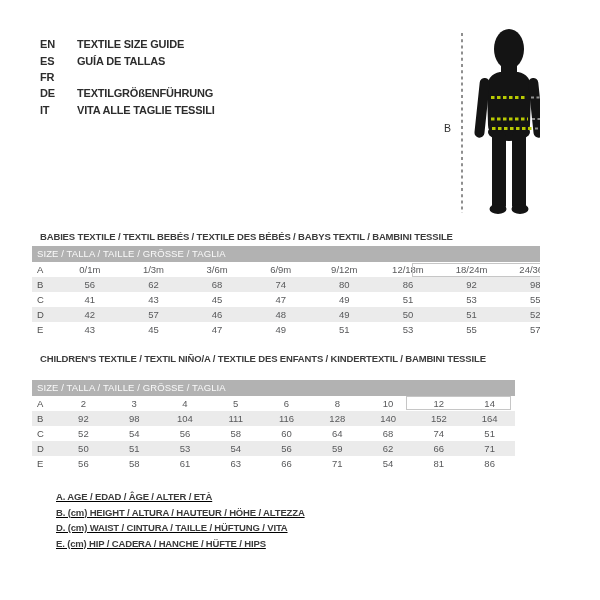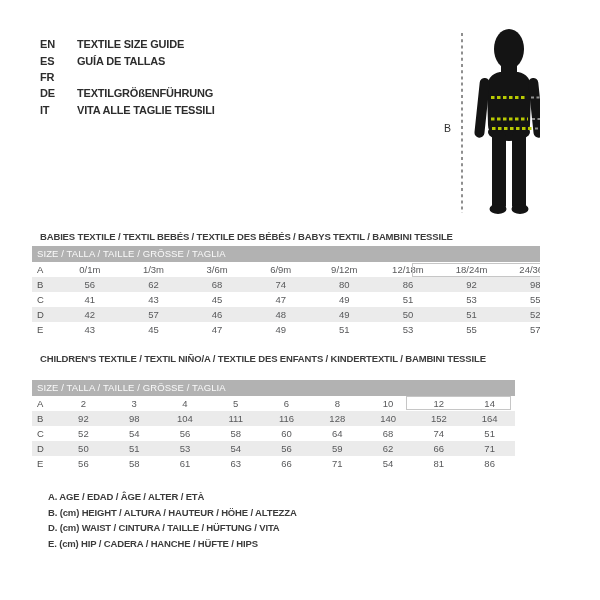--- a/index.html
+++ b/index.html
@@ -33,21 +33,21 @@
   .thead { height:16px; line-height:16px; background:#b2b2b2; color:#fafafa; font-size:9.5px; padding-left:5px; letter-spacing:0.1px; }
   .tbody .tr { display:flex; height:15px; line-height:15px; font-size:9.5px; color:#555; }
   .tbody .tr:nth-of-type(even) { background:#ebebeb; }
   .td-label { width:26px; padding-left:5px; color:#4f4f4f; }
   .td-val { flex:1; text-align:center; color:#58595b; }
   .row-a-box { position:absolute; border:1px solid #c6c6c6; pointer-events:none; }
   .babies-box { left:380px; top:17px; width:155px; height:14px; }
   .children-box { left:374px; top:16px; width:105px; height:14px; }
 
   
-  .legend { position:absolute; left:48px; top:489px; }
+  .legend { position:absolute; left:56px; top:489px;text-decoration:underline; }
   .legend-row { font-size:9.5px; font-weight:700; color:#3c3c3c; line-height:15.5px; letter-spacing:-0.15px; white-space:nowrap; }
 </style>
 </head>
 <body>
 
 <div class="page">
 
   <section class="lang-block">
 
       <div class="lang-row">

